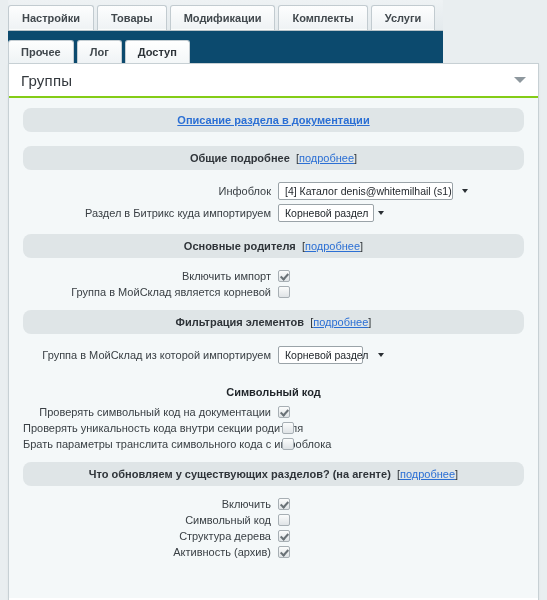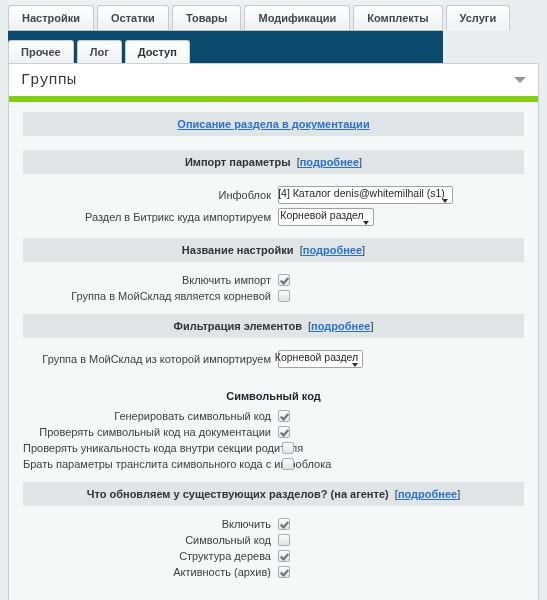--- a/index.html
+++ b/index.html
@@ -66,23 +66,22 @@
     border-top:1px solid #c7d0d4;
     box-sizing:border-box;
     width:531px;
     min-height:540px;
     box-shadow:0 1px 2px rgba(0,0,0,.06);
   }
   .panel-head{
     height:32px;
     display:flex;align-items:center;
     padding:0 12px;
-    border-bottom:6px solid #84cc16;
+    border-bottom:2px solid #84cc16;
     background:#ffffff;
-    font-family:Liberation Mono, monospace;
   }
   .panel-title{font-size:15px;color:#33383d;font-weight:normal;letter-spacing:.2px;}
   .chevron{
     margin-left:auto;cursor:pointer;
     width:0;height:0;
     border-left:6px solid transparent;
     border-right:6px solid transparent;
     border-top:6px solid #8e989e;
   }
   .panel-body{
@@ -93,26 +92,27 @@
   }
 
   
   .secbar{
     background:#dfe5e7;
     text-align:center;
     padding:6px 4px;
     margin:0 0 4px 0;
     font-size:11px;font-weight:bold;
     color:#2f3439;
+    border-radius:8px;
   }
   .secbar.link-only{font-weight:normal;}
   .secbar a, .doclink{
     color:#2b6fd4;text-decoration:underline;font-weight:bold;cursor:pointer;
   }
-  .secbar .more{font-weight:bold;color:#2b6fd4;text-decoration:underline;cursor:pointer;}
+  .secbar .more{font-weight:normal;color:#2b6fd4;text-decoration:underline;cursor:pointer;}
   .secbar .brackets{font-weight:normal;color:#2f3439;}
 
   .gap{height:10px;}
   .gap-s{height:6px;}
 
   .subhead{
     text-align:center;
     font-size:11px;font-weight:bold;color:#1f2429;
     padding:4px 0 6px 0;
   }
@@ -157,42 +157,40 @@
     box-sizing:border-box;
     border:1px solid #9aa3a8;
     border-radius:2px;
     background:#ffffff;
     font-size:10.5px;
     color:#23282d;
     display:inline-flex;align-items:center;
     padding:0 4px 0 6px;
     cursor:pointer;
     white-space:nowrap;
-    flex-direction:column;
   }
   .sel .txt{padding-right:10px;}
   .sel .arrow{
     margin-left:auto;
     width:0;height:0;
     border-left:3.5px solid transparent;
     border-right:3.5px solid transparent;
     border-top:4px solid #2a2f34;
   }
   .sel.wide{width:175px;}
   .sel.med2{width:96px;}
   .sel.med3{width:85px;}
 </style>
 </head>
 <body>
 
 <div class="page">
 
   <div class="tabstrip">
     <div class="tab">Настройки</div>
-    <div class="tab">Остатки</div>
     <div class="tab">Товары</div>
     <div class="tab">Модификации</div>
     <div class="tab">Комплекты</div>
     <div class="tab">Услуги</div>
 
   </div>
 
   <div class="subtabstrip">
     <div class="subtab">Прочее</div>
     <div class="subtab">Лог</div>
@@ -208,21 +206,21 @@
 
     <div class="panel-body">
 
       <div class="secbar link-only">
         <span class="doclink">Описание раздела в документации</span>
       </div>
 
       <div class="gap"></div>
 
       <div class="secbar">
-        <span>Импорт параметры</span>
+        <span>Общие подробнее</span>
         <span class="brackets">&nbsp;[</span><span class="more">подробнее</span><span class="brackets">]</span>
       </div>
 
       <div class="gap-s"></div>
 
       <div class="row">
         <div class="lbl">Инфоблок</div>
         <div class="ctl">
           <div class="sel wide">
             <span class="txt">[4] Каталог denis@whitemilhail (s1)</span>
@@ -237,21 +235,21 @@
           <div class="sel med2">
             <span class="txt">Корневой раздел</span>
             <span class="arrow"></span>
           </div>
         </div>
       </div>
 
       <div class="gap"></div>
 
       <div class="secbar">
-        <span>Название настройки</span>
+        <span>Основные родителя</span>
         <span class="brackets">&nbsp;[</span><span class="more">подробнее</span><span class="brackets">]</span>
       </div>
 
       <div class="gap-s"></div>
 
       <div class="row">
         <div class="lbl">Включить импорт</div>
         <div class="ctl">
           <div class="cb checked"></div>
         </div>
@@ -283,26 +281,20 @@
         </div>
       </div>
 
       <div class="gap"></div>
 
 
       <div class="gap-s"></div>
 
       <div class="subhead">Символьный код</div>
 
-      <div class="row">
-        <div class="lbl">Генерировать символьный код</div>
-        <div class="ctl">
-          <div class="cb checked"></div>
-        </div>
-      </div>
 
       <div class="row">
         <div class="lbl">Проверять символьный код на документации</div>
         <div class="ctl">
           <div class="cb checked"></div>
         </div>
       </div>
 
       <div class="row">
         <div class="lbl">Проверять уникальность кода внутри секции родителя</div>

